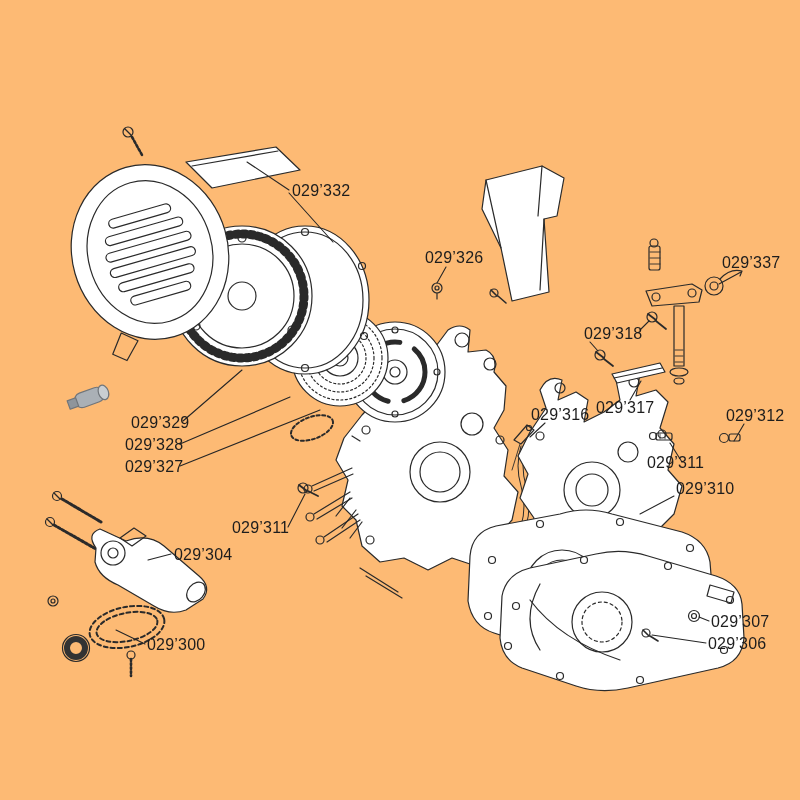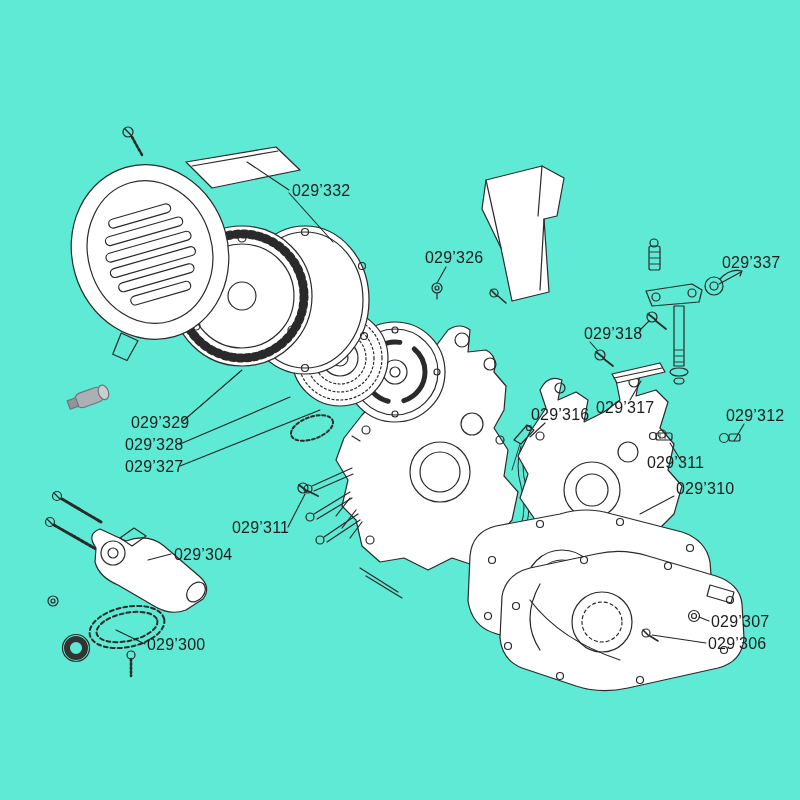--- a/index.html
+++ b/index.html
@@ -1,17 +1,17 @@
 <!DOCTYPE html>
 <html><head>
 <meta charset="utf-8">
 <style>
   html,body{margin:0;padding:0;background:#ffffff;}
   body{width:800px;height:800px;overflow:hidden;}
-  .canvas{position:relative;width:800px;height:800px;background:#5eead4;font-family:"Liberation Sans",sans-serif;text-align:right;}
+  .canvas{position:relative;width:800px;height:800px;background:#fdba74;font-family:"Liberation Sans",sans-serif;text-align:right;}
   svg{display:block;}
   .part-label{font-family:"Liberation Sans",sans-serif;font-size:16px;fill:#1d1d1d;letter-spacing:.2px;}
   .ln{stroke:#262626;stroke-width:1.1;fill:none;}
 </style>
 </head>
 <body>
 
 <div class="canvas">
 <svg width="800" height="800" viewBox="0 0 800 800" stroke="#2a2a2a" fill="none" stroke-width="1.2" stroke-linecap="round" stroke-linejoin="round">
 

